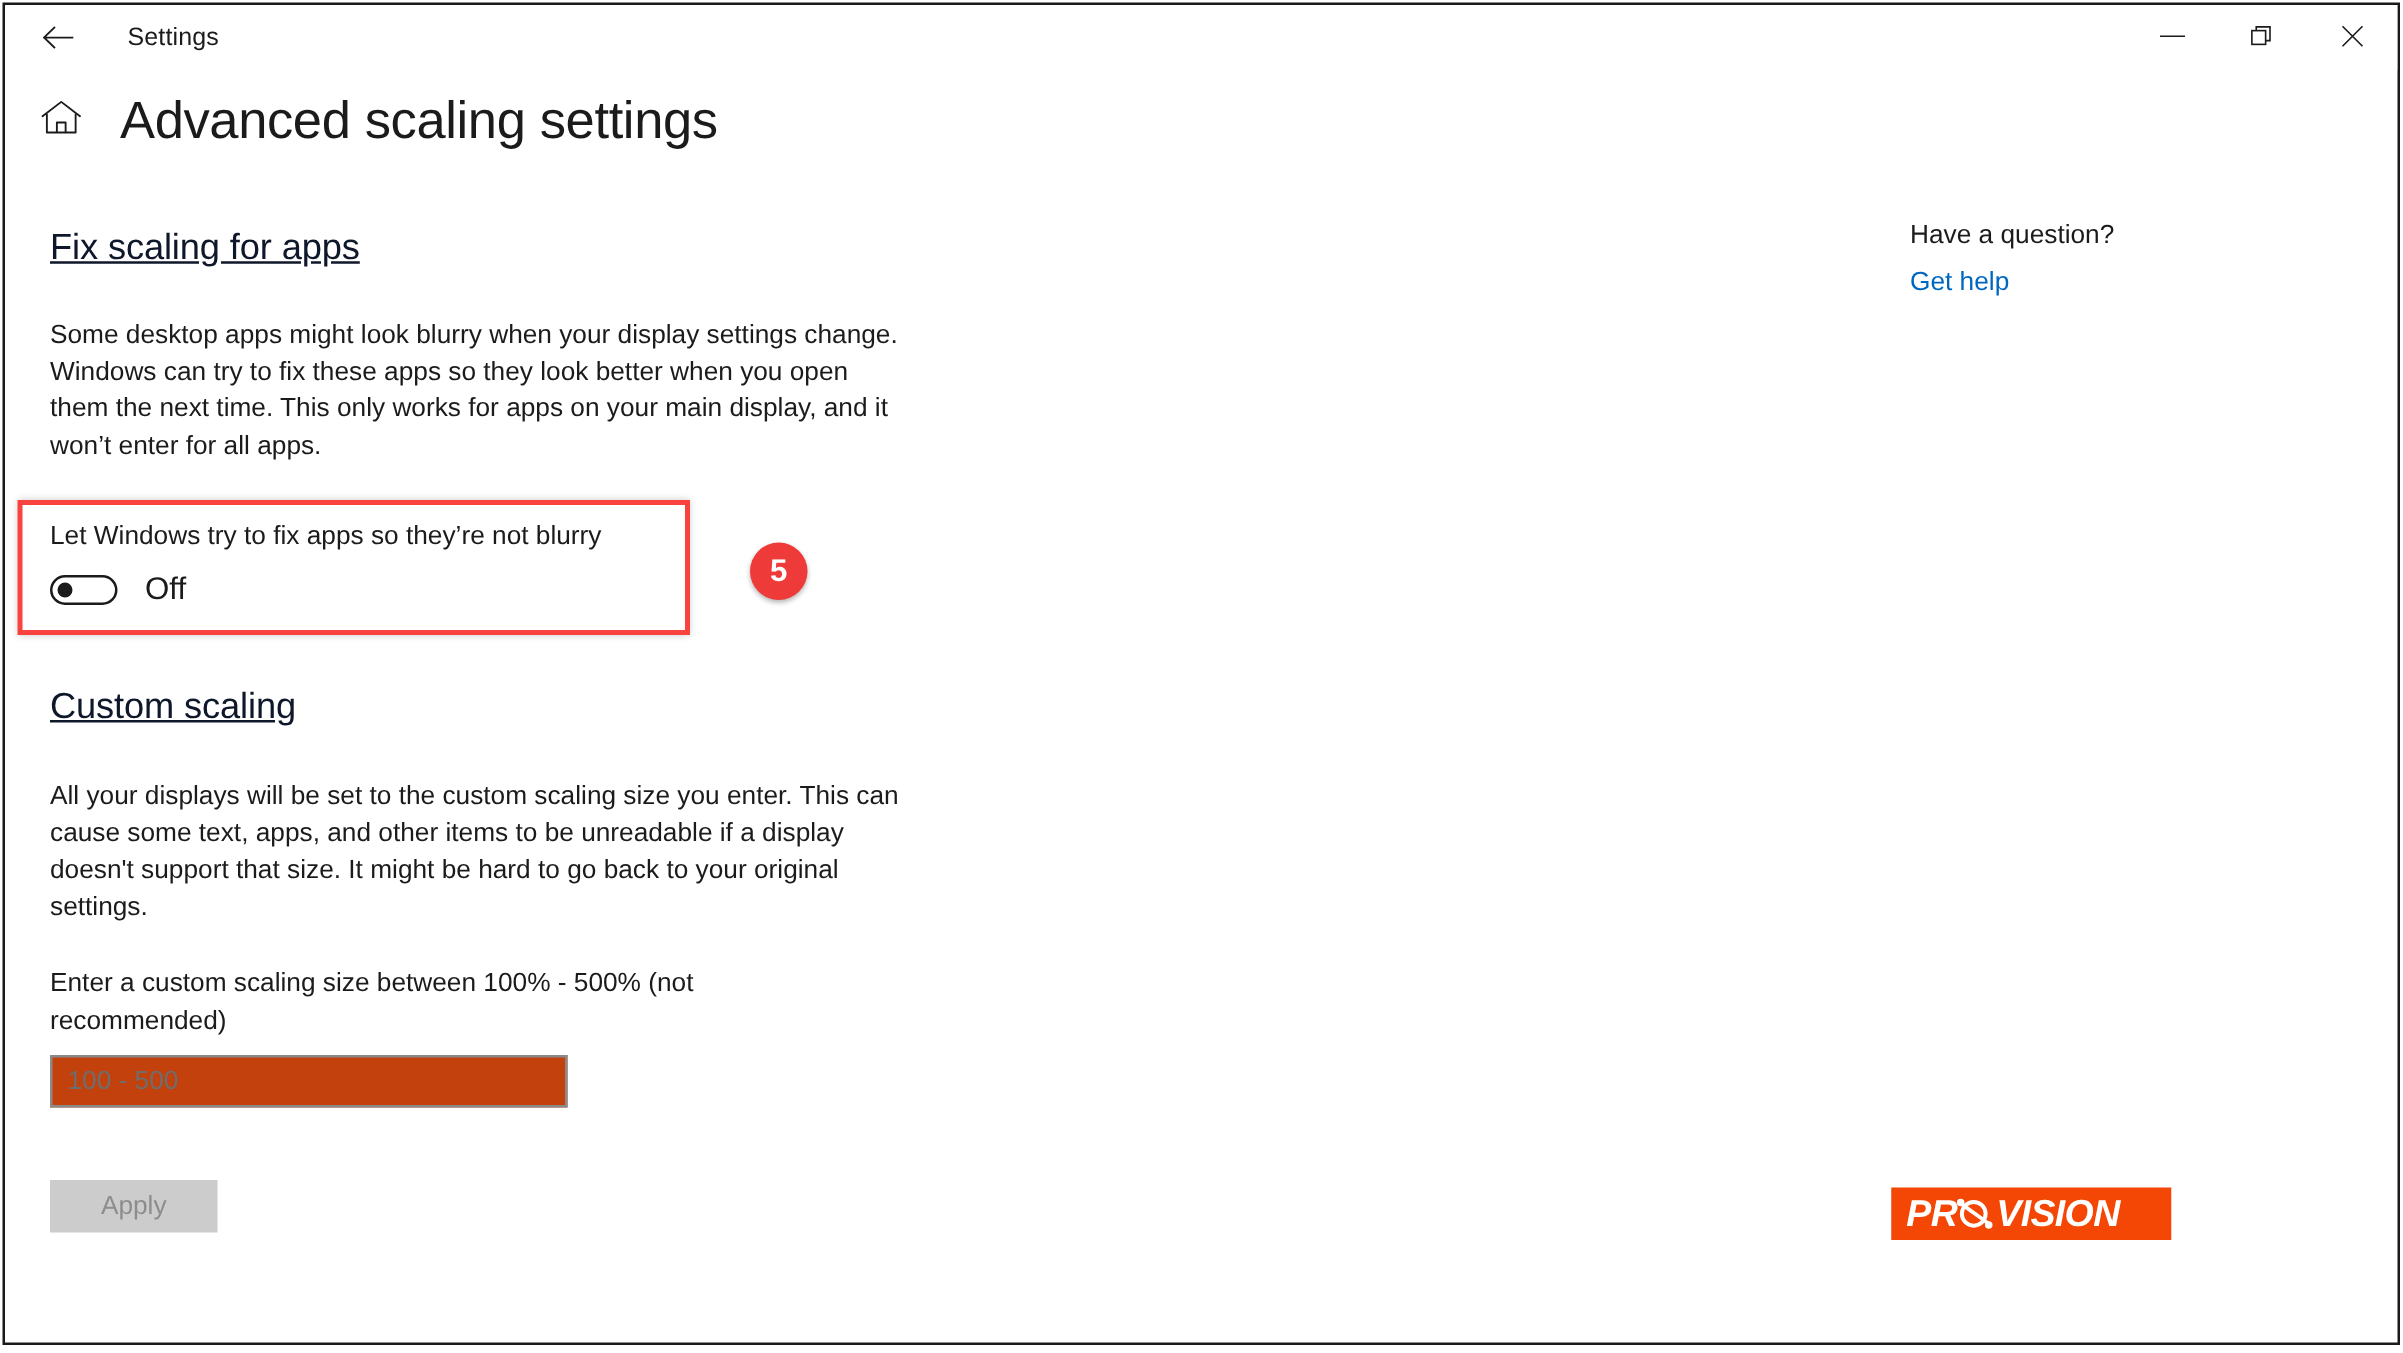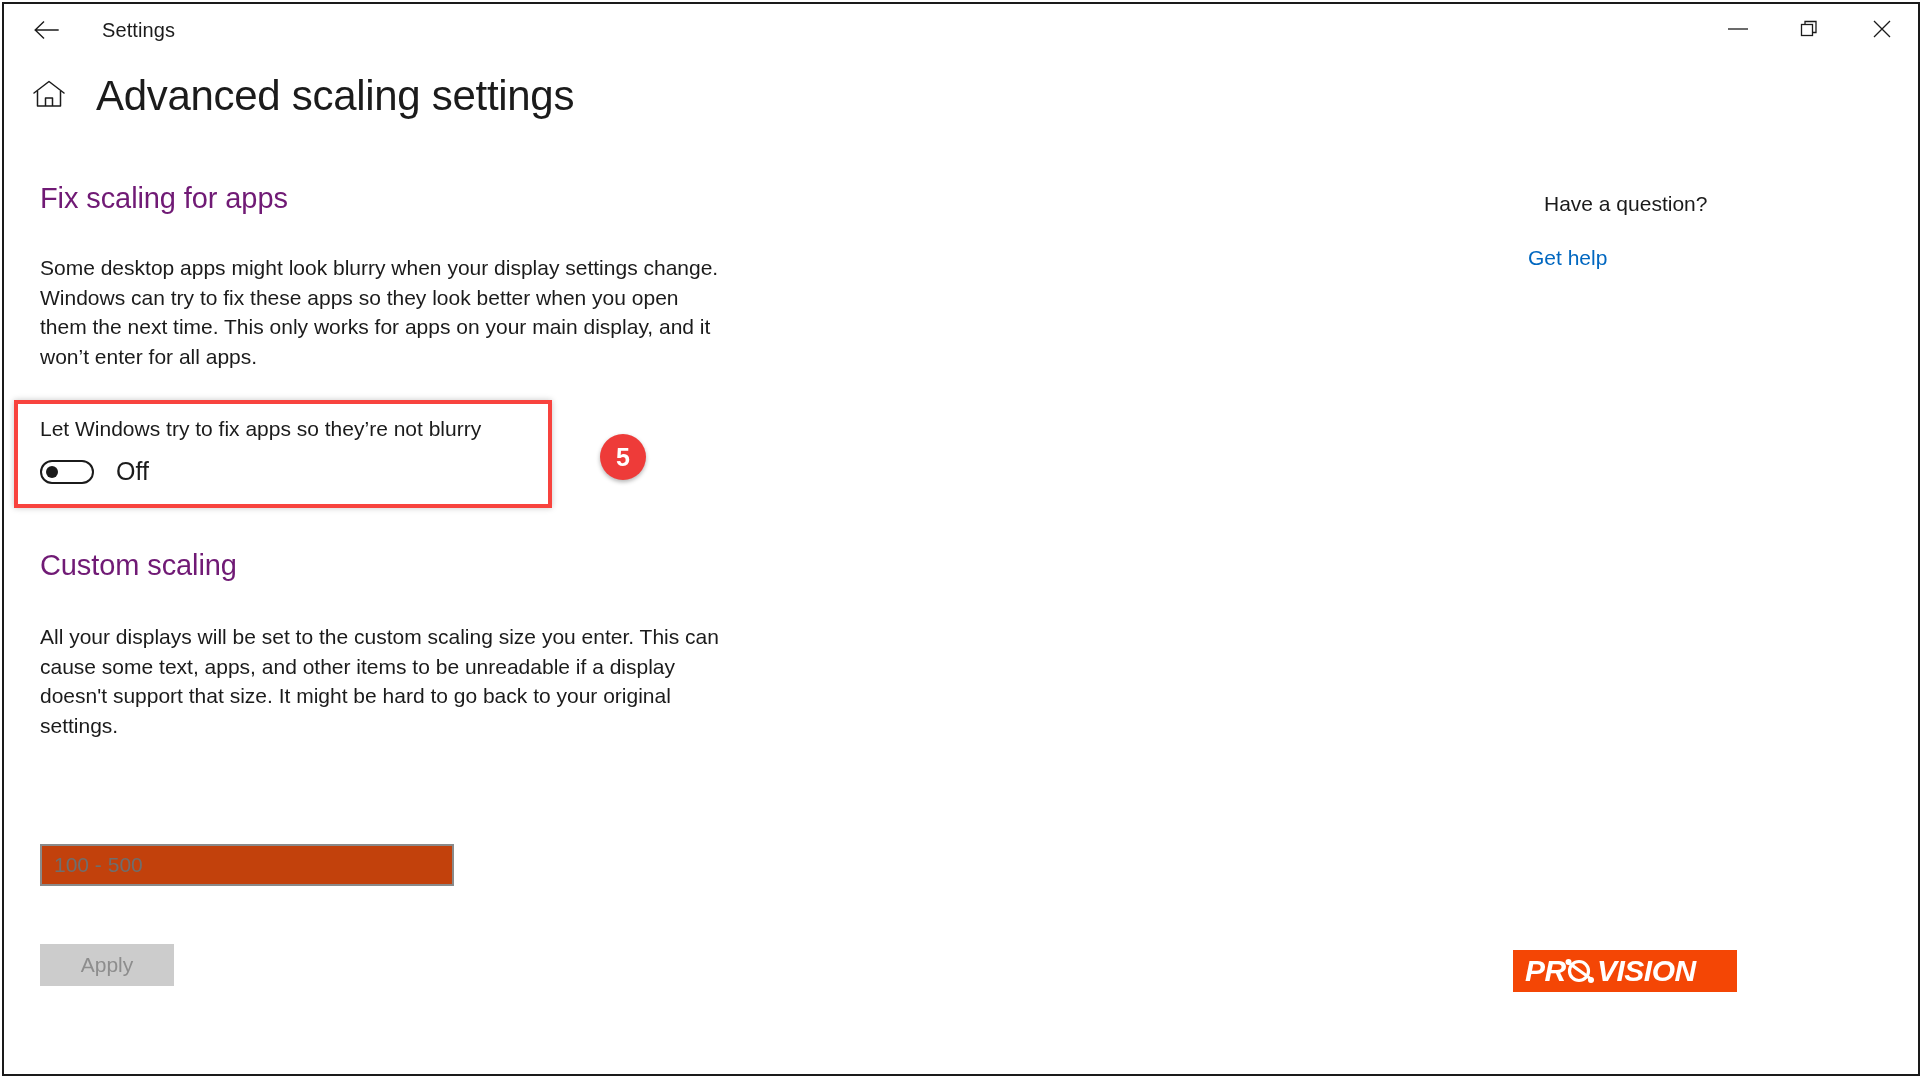--- a/index.html
+++ b/index.html
@@ -99,24 +99,25 @@
   #content {
     position: absolute;
     left: 36px;
     top: 178px;
     width: 700px;
   }
 
   .section-heading {
     font-size: 29px;
     font-weight: 400;
-    color: #701a75;
+    color: #0f172a;
     letter-spacing: -0.1px;
     margin: 0;
     white-space: nowrap;
+    text-decoration: underline;
   }
   .body-text {
     font-size: 21px;
     line-height: 29.6px;
     color: #1b1b1b;
     margin: 0;
     width: 680px;
   }
 
   
@@ -233,21 +234,21 @@
   
   #help-panel {
     position: absolute;
     left: 1524px;
     top: 172px;
     width: 340px;
   }
   #help-heading {
     font-size: 21px;
     color: #1b1b1b;
-    margin: 16px;
+    margin: 0;
     white-space: nowrap;
   }
   #get-help-link {
     display: inline-block;
     margin-top: 14px;
     font-size: 21px;
     color: #0067c0;
     text-decoration: none;
     cursor: default;
     white-space: nowrap;
@@ -338,20 +339,21 @@
       <div id="toggle-state">Off</div>
     </div>
   </div>
 
   <div id="step-badge">5</div>
 
   <h2 id="custom-scaling-heading" class="section-heading">Custom scaling</h2>
 
   <p id="custom-scaling-desc" class="body-text">All your displays will be set to the custom scaling size you enter. This can cause some text, apps, and other items to be unreadable if a display doesn't support that size. It might be hard to go back to your original settings.</p>
 
+  <p id="custom-input-label" class="body-text">Enter a custom scaling size between 100% - 500% (not recommended)</p>
 
   <input id="custom-scaling-input" type="text" placeholder="100 - 500" style="">
 
   <button id="apply-button" disabled="">Apply</button>
 
   <div id="help-panel">
     <div id="help-heading">Have a question?</div>
     <a id="get-help-link" href="#">Get help</a>
   </div>
 

